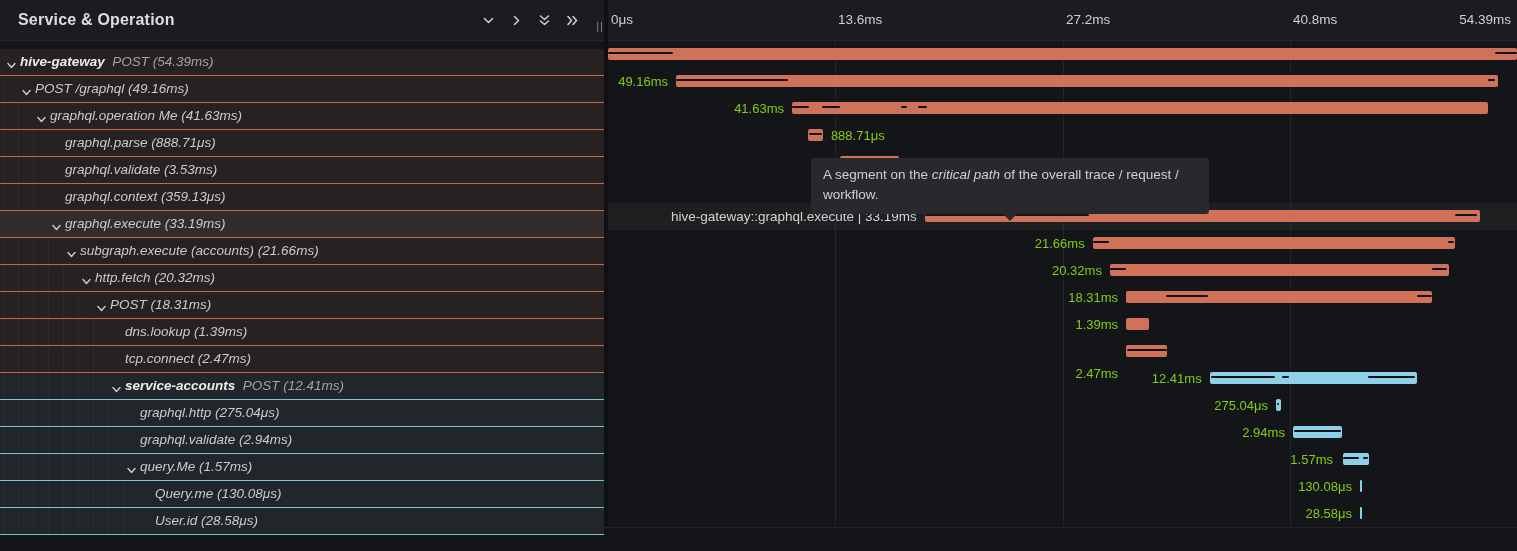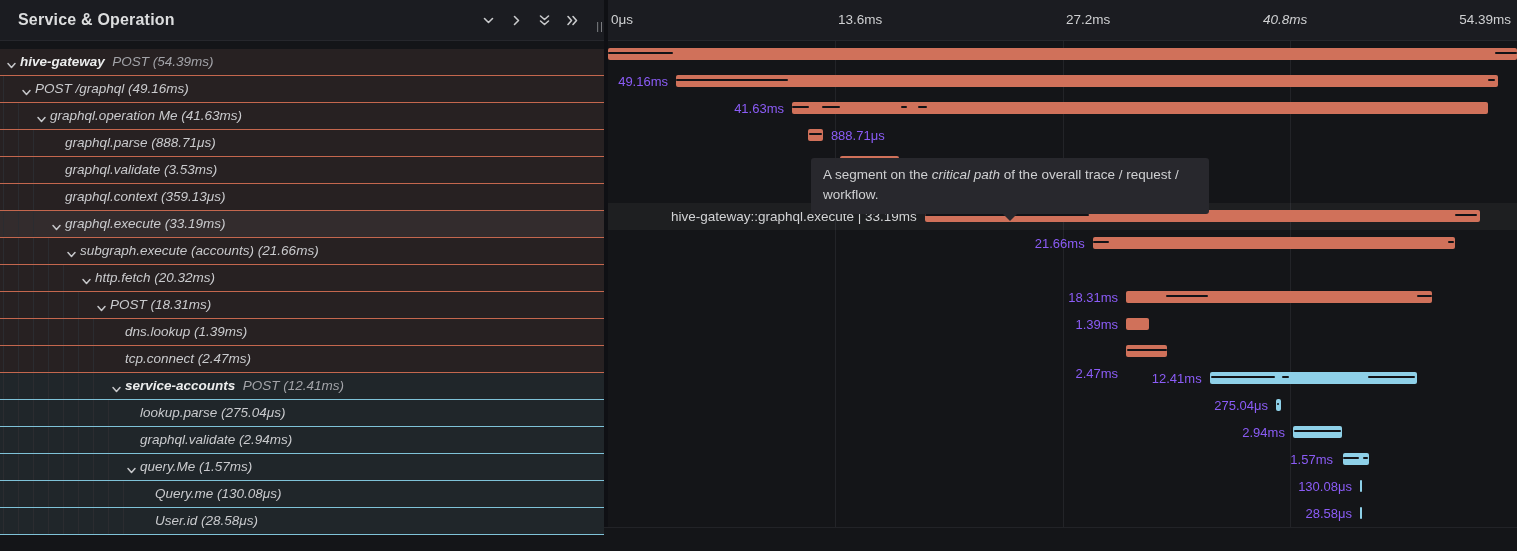--- a/index.html
+++ b/index.html
@@ -49,21 +49,21 @@
   .guide { position:absolute; top:0; width:1px; height:27px; background:#2b2c30; }
   .chevron { position:absolute; top:8px; width:11px; height:11px; cursor:pointer; }
   .ltext { position:absolute; top:0; line-height:26px; font-size:13.5px; color:#c9cacd; }
   .svc { font-weight:700; color:#eceded; }
   .aftersvc { color:#a2a3a8; }
   .bar { position:absolute; top:7px; height:12px; border-radius:2px; cursor:pointer; }
   .bar.orange { background:#d0715a; }
   .bar.blue   { background:#8ed0e8; }
   .crit { position:absolute; top:11px; height:2px; background:#121317; border-radius:1px; pointer-events:none; }
   .blabel {
-    position:absolute; top:0; line-height:27px; font-size:13px; color:#8b5cf6; white-space:nowrap;
+    position:absolute; top:0; line-height:27px; font-size:13px; color:#84cc16; white-space:nowrap;
   }
   .blabel.hoverlbl { color:#d2d3d5; font-size:13.5px; }
   
   .tooltip {
     position:absolute; left:811px; top:158px; width:398px; z-index:5;
     background:#28282d; border-radius:3px; padding:7px 12px 8px 12px;
     font-size:13.5px; line-height:1.5; color:#cfd0d2;
   }
   .tooltip em { font-style:italic; }
   .tooltip::after {
@@ -104,21 +104,21 @@
           </svg>
       </button>
       <button class="icon-btn">
         <svg width="15" height="15" viewBox="0 0 15 15">
             <polyline points="3,3.5 6.5,7.5 3,11.5" fill="none" stroke="currentColor" stroke-width="1.6" stroke-linecap="round" stroke-linejoin="round"></polyline>
             <polyline points="8,3.5 11.5,7.5 8,11.5" fill="none" stroke="currentColor" stroke-width="1.6" stroke-linecap="round" stroke-linejoin="round"></polyline>
           </svg>
       </button>
     </span>
     <span class="resize-handle">||</span>
-    <span id="ticks"><span class="tick-label" style="left: 611px;">0μs</span><span class="tick-label" style="left: 838px;">13.6ms</span><span class="tick-label" style="left: 1066px;">27.2ms</span><span class="tick-label" style="left: 1263px; font-style: italic;">40.8ms</span><span class="tick-label" style="right: 6px;">54.39ms</span></span>
+    <span id="ticks"><span class="tick-label" style="left: 611px;">0μs</span><span class="tick-label" style="left: 838px;">13.6ms</span><span class="tick-label" style="left: 1066px;">27.2ms</span><span class="tick-label" style="left: 1293px;">40.8ms</span><span class="tick-label" style="right: 6px;">54.39ms</span></span>
   </div>
 
   <div class="rows" id="rowsHost">
       <div class="row orange" style="top: 0px;">
         <div class="row-left">
           <span class="chevron" style="left: 6px;"><svg width="11" height="11" viewBox="0 0 11 11">
               <polyline points="2,3.5 5.5,7.5 9,3.5" fill="none" stroke="#c6c7ca" stroke-width="1.5" stroke-linecap="round" stroke-linejoin="round"></polyline>
             </svg></span>
           <span class="ltext" style="left: 20px;"><span class="svc">hive-gateway</span><span class="aftersvc">&nbsp; POST (54.39ms)</span></span>
         </div>
@@ -238,20 +238,26 @@
           <div class="guide" style="left: 3px;"></div>
           <div class="guide" style="left: 18px;"></div>
           <div class="guide" style="left: 33px;"></div>
           <div class="guide" style="left: 48px;"></div>
           <div class="guide" style="left: 63px;"></div>
           <span class="chevron" style="left: 81px;"><svg width="11" height="11" viewBox="0 0 11 11">
               <polyline points="2,3.5 5.5,7.5 9,3.5" fill="none" stroke="#c6c7ca" stroke-width="1.5" stroke-linecap="round" stroke-linejoin="round"></polyline>
             </svg></span>
           <span class="ltext" style="left: 95px;">http.fetch (20.32ms)</span>
         </div>
+        <div class="row-right">
+          <div class="bar orange" style="left: 501.88px; width: 339.601px;"></div>
+          <div class="crit" style="left: 501.88px; width: 16.2113px;"></div>
+          <div class="crit" style="left: 823.933px; width: 15.0414px;"></div>
+          <span class="blabel" style="right: 415.12px;">20.32ms</span>
+        </div>
       </div>
       <div class="row orange" style="top: 243px;">
         <div class="row-left">
           <div class="guide" style="left: 3px;"></div>
           <div class="guide" style="left: 18px;"></div>
           <div class="guide" style="left: 33px;"></div>
           <div class="guide" style="left: 48px;"></div>
           <div class="guide" style="left: 63px;"></div>
           <div class="guide" style="left: 78px;"></div>
           <span class="chevron" style="left: 96px;"><svg width="11" height="11" viewBox="0 0 11 11">
@@ -324,21 +330,21 @@
       <div class="row blue" style="top: 351px;">
         <div class="row-left">
           <div class="guide" style="left: 3px;"></div>
           <div class="guide" style="left: 18px;"></div>
           <div class="guide" style="left: 33px;"></div>
           <div class="guide" style="left: 48px;"></div>
           <div class="guide" style="left: 63px;"></div>
           <div class="guide" style="left: 78px;"></div>
           <div class="guide" style="left: 93px;"></div>
           <div class="guide" style="left: 108px;"></div>
-          <span class="ltext" style="left: 140px;">lookup.parse (275.04μs)</span>
+          <span class="ltext" style="left: 140px;">graphql.http (275.04μs)</span>
         </div>
         <div class="row-right">
           <div class="bar blue" style="left: 668.004px; width: 4.59664px;"></div>
           <div class="crit" style="left: 668.839px; width: 2.33977px;"></div>
           <span class="blabel" style="right: 248.996px;">275.04μs</span>
         </div>
       </div>
       <div class="row blue" style="top: 378px;">
         <div class="row-left">
           <div class="guide" style="left: 3px;"></div>

